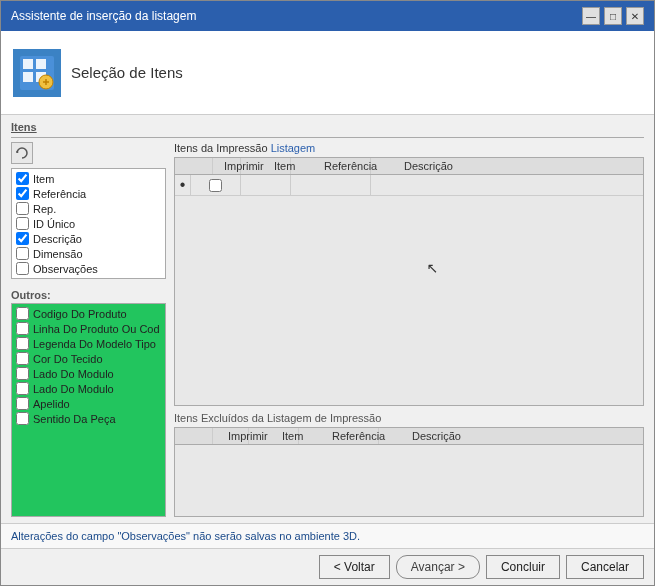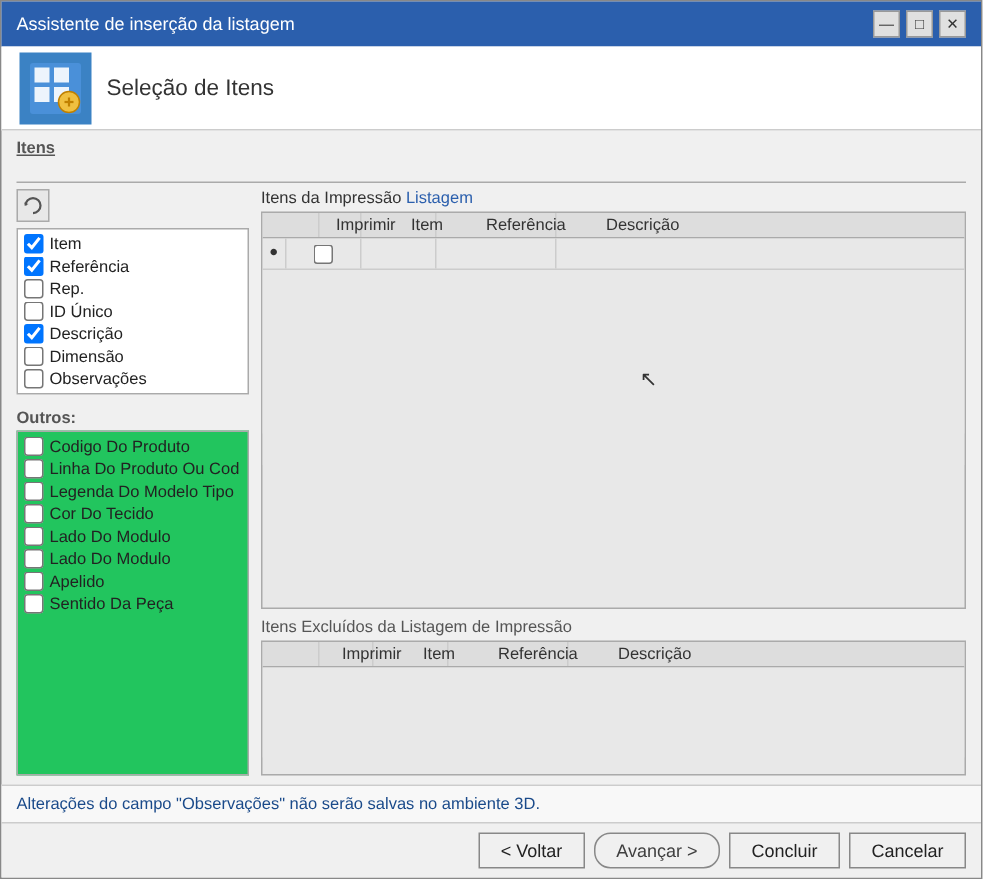--- a/index.html
+++ b/index.html
@@ -47,21 +47,21 @@
       cursor: pointer;
       color: #333;
     }
     .header-section {
       background: white;
       border-bottom: 1px solid #ccc;
       padding: 8px 12px;
       display: flex;
       align-items: center;
       gap: 10px;
-      height: 56px;
+      height: 84px;
     }
     .header-icon {
       width: 48px;
       height: 48px;
       background: #3b82c4;
       display: flex;
       align-items: center;
       justify-content: center;
       position: relative;
       flex-shrink: 0;
@@ -72,21 +72,21 @@
     }
     .content {
       display: flex;
       flex-direction: column;
       flex: 1;
       padding: 6px 10px;
     }
     .items-label {
       font-size: 11px;
       color: #555;
-      margin-bottom: 16px;
+      margin-bottom: 4px;
       font-weight: bold;
       text-decoration: underline;
     }
     .items-divider {
       border: none;
       border-top: 1px solid #aaa;
       margin-bottom: 4px;
     }
     .main-area {
       display: flex;

